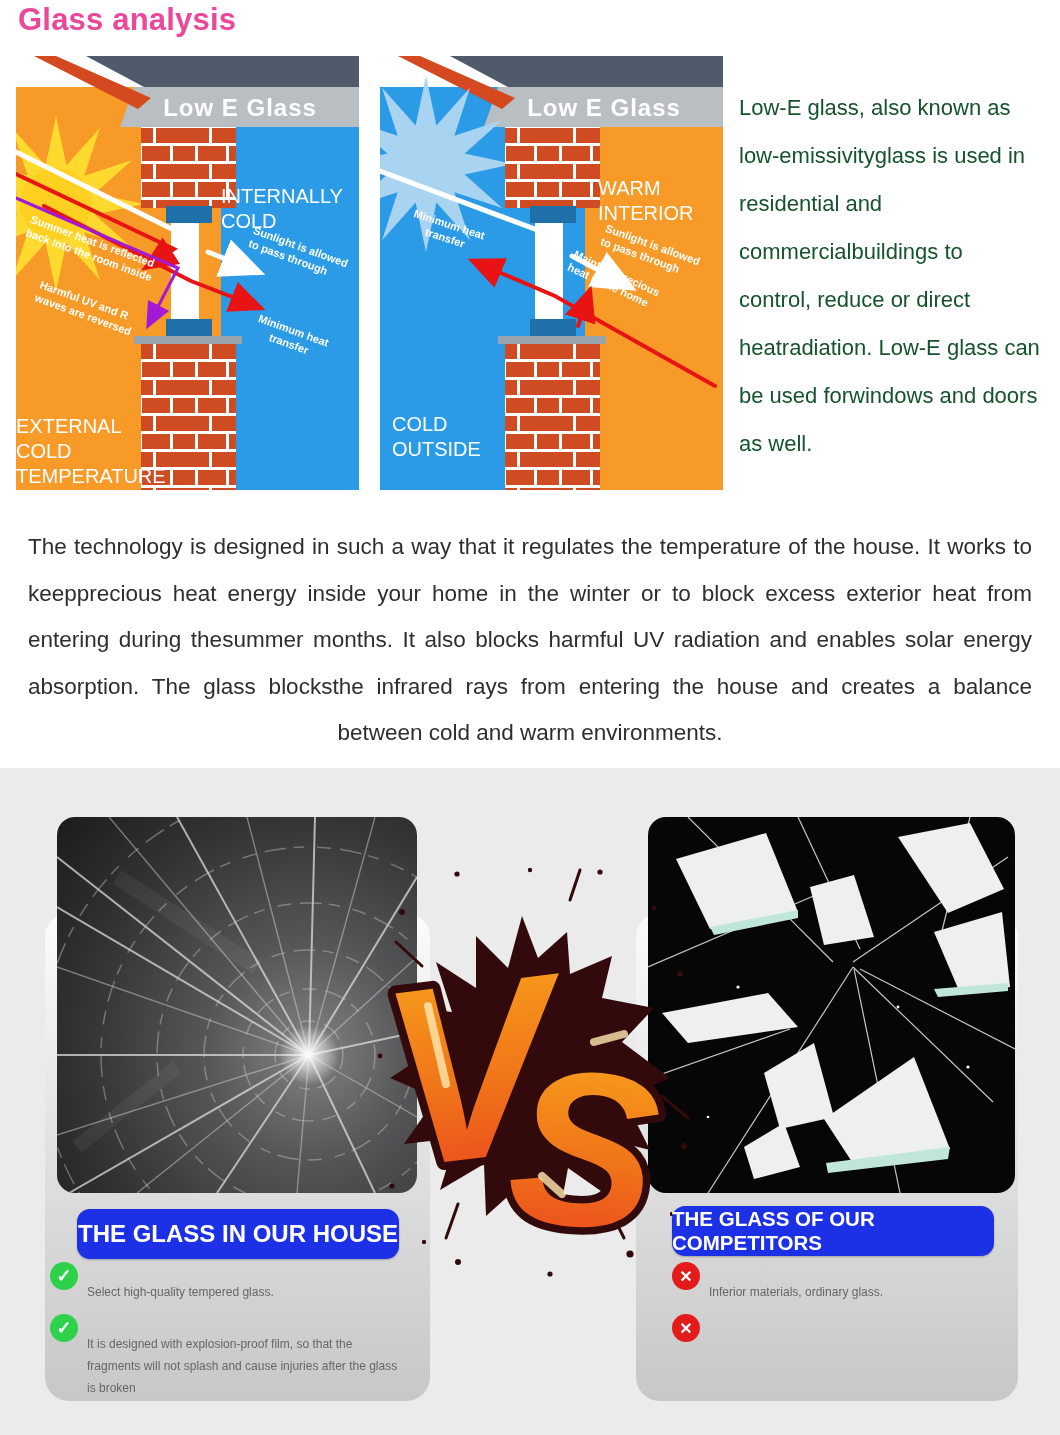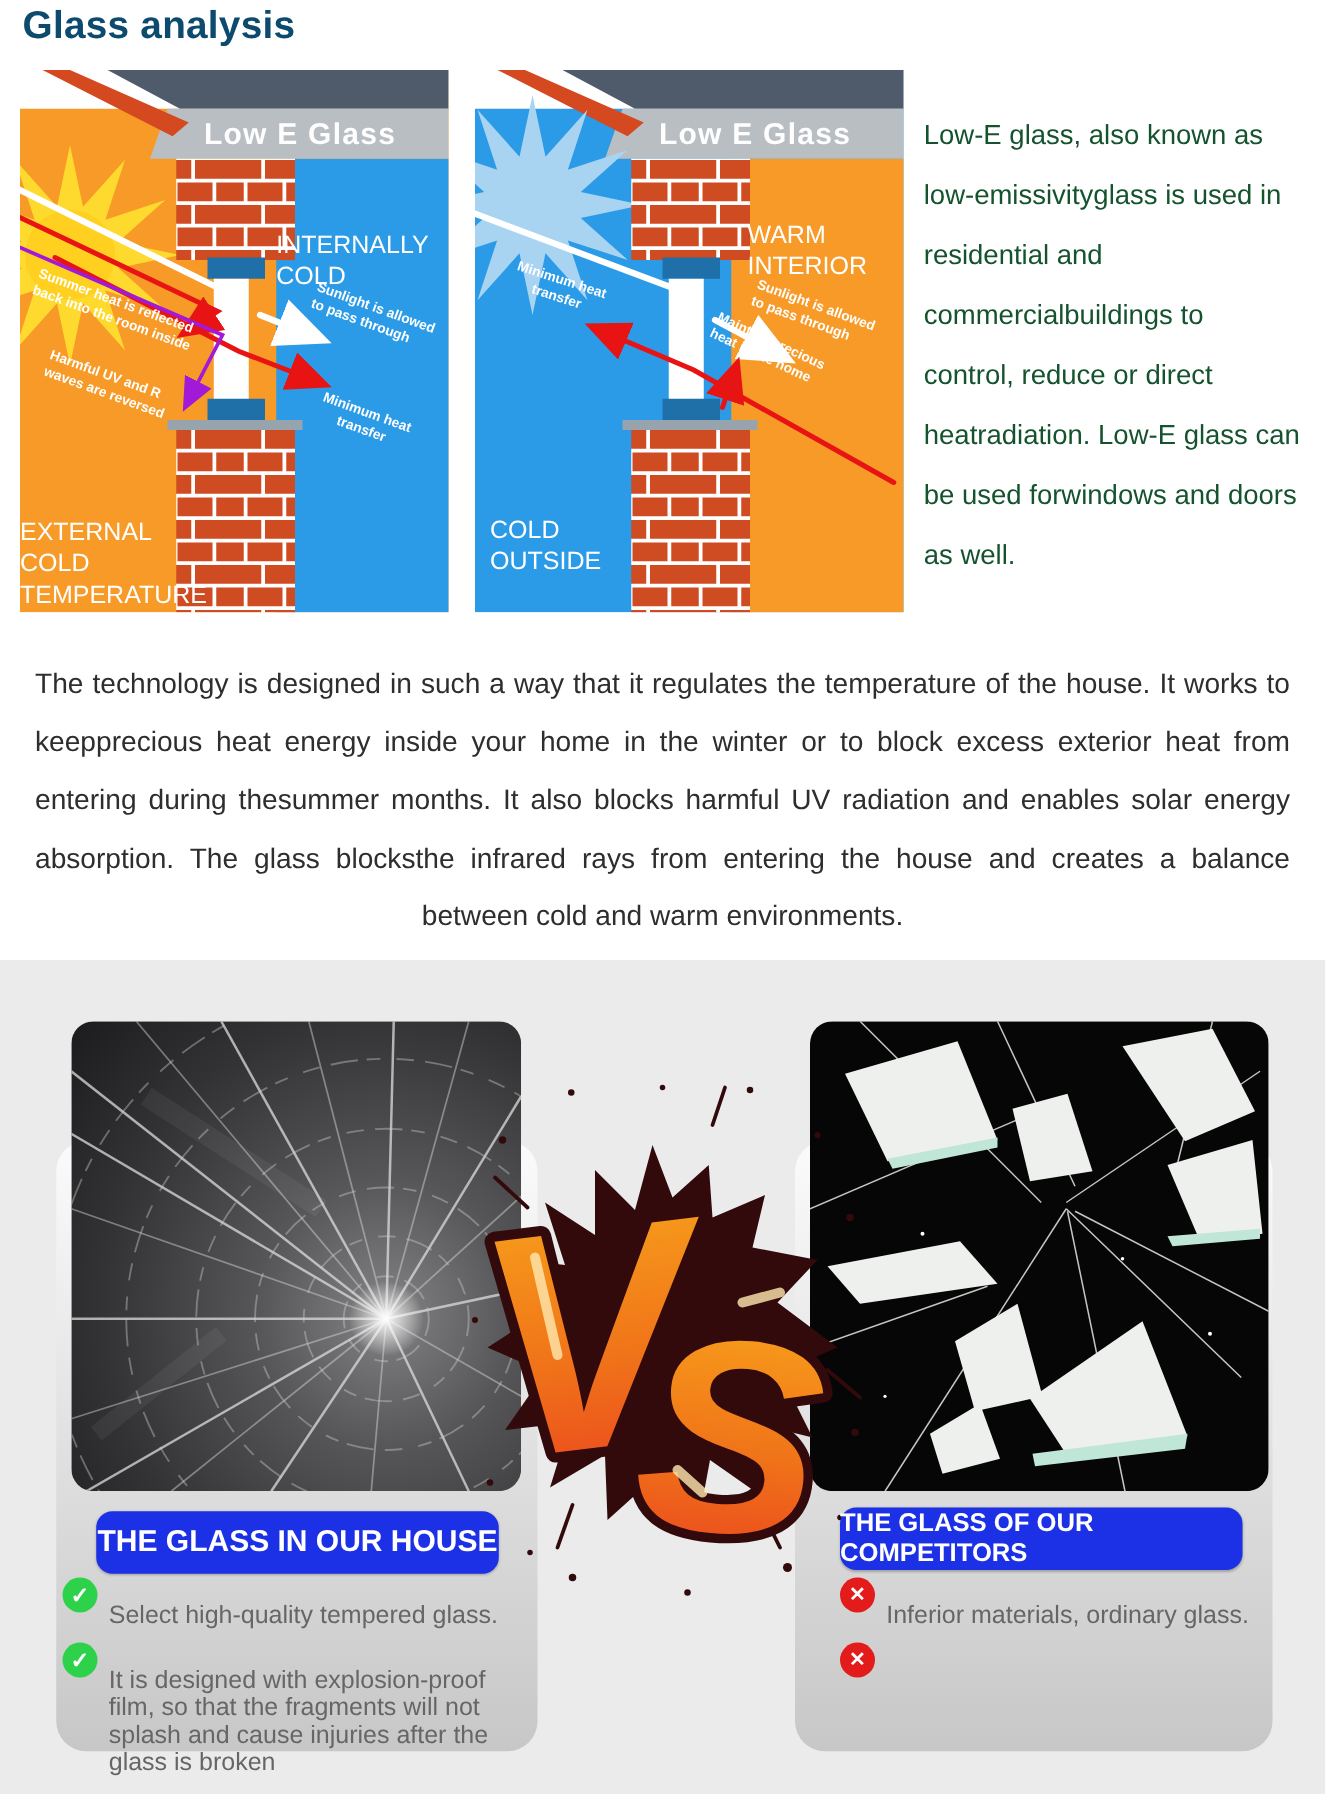--- a/index.html
+++ b/index.html
@@ -1,21 +1,21 @@
 <!DOCTYPE html>
 <html><head>
 <meta charset="utf-8">
 <style>
   html,body{margin:0;padding:0;background:#fff;}
   #page{position:relative;width:1060px;height:1435px;background:#fff;overflow:hidden;
         font-family:"Liberation Sans",sans-serif;}
   .abs{position:absolute;}
 
   
-  #page-title{left:18px;top:2px;font-size:31px;font-weight:bold;color:#0c4a6e;letter-spacing:.2px;}
+  #page-title{left:18px;top:2px;font-size:31px;font-weight:bold;color:#ec4899;letter-spacing:.2px;}
 
   
   .diagram{width:343px;height:434px;top:56px;overflow:hidden;}
   #diagram-left{left:16px;}
   #diagram-right{left:380px;}
   .diagram svg{position:absolute;left:0;top:0;}
   .dlabel{position:absolute;color:#fff;white-space:pre-line;font-weight:600;line-height:1.25;}
   .dtitle{left:105px;top:37px;width:238px;text-align:center;font-size:24px;font-weight:600;
           color:#fefefe;letter-spacing:1px;}
   .big{font-size:20px;font-weight:normal;text-align:left;line-height:1.25;}
@@ -41,21 +41,21 @@
   #vs-wrap{left:362px;top:78px;width:340px;height:460px;pointer-events:none;}
   .cmp-btn{position:absolute;height:50px;width:322px;border-radius:13px;background:#1c31e6;
            color:#fff;font-weight:bold;display:flex;align-items:center;justify-content:center;
            box-shadow:0 1px 2px rgba(0,0,0,.25);}
   #btn-ours{left:77px;top:441px;font-size:24px;}
   #btn-competitors{left:672px;top:438px;font-size:20.5px;}
   .pt-list{position:absolute;top:494px;display:flex;flex-direction:column;gap:11px;}
   #list-ours{left:50px;width:360px;}
   #list-competitors{left:672px;width:352px;}
   .pt{display:flex;gap:9px;align-items:flex-start;}
-  .pt-text{font-size:20px;line-height:22px;color:#666;padding-top:19px;}
+  .pt-text{font-size:12px;line-height:22px;color:#666;padding-top:19px;}
   #list-ours .pt-text{width:316px;}
   #list-competitors .pt-text{width:322px;}
   .badge{flex:0 0 28px;width:28px;height:28px;border-radius:50%;display:flex;align-items:center;
          justify-content:center;color:#fff;font-size:18px;font-weight:bold;}
   .badge.ok{background:#2ed24a;}
   .badge.no{background:#e31b1b;font-size:16px;}
 </style>
 </head>
 <body>
 

